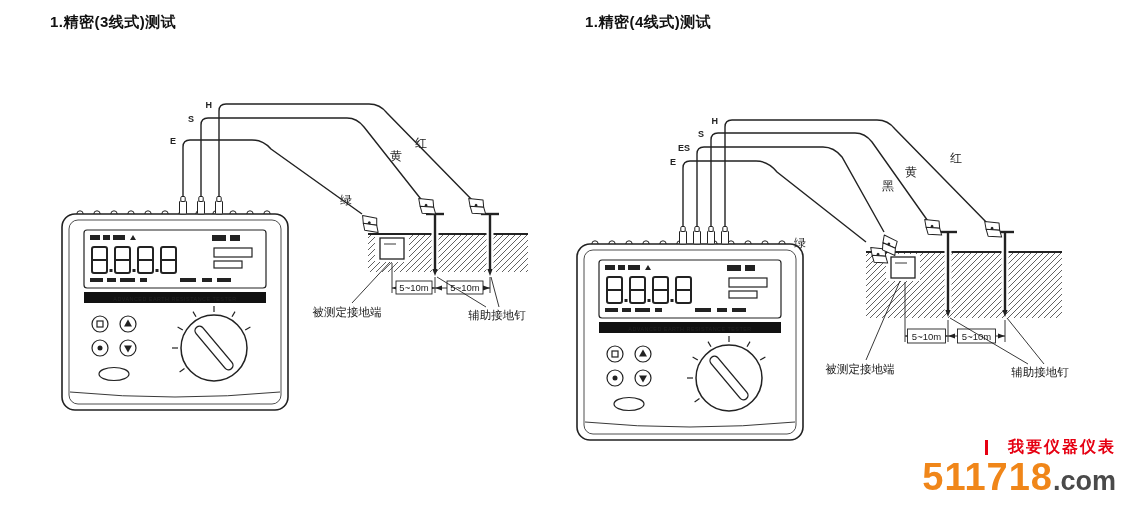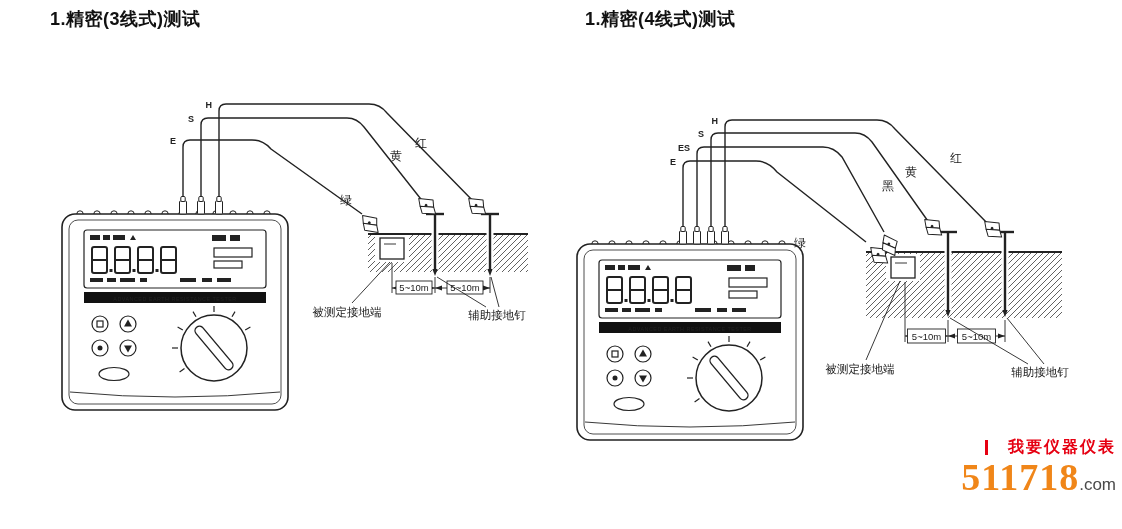--- a/index.html
+++ b/index.html
@@ -1,34 +1,34 @@
 <!DOCTYPE html>
 <html><head>
 <meta charset="utf-8">
 <style>
   html,body{margin:0;padding:0;background:#fff;font-family:"Liberation Sans","DejaVu Sans",sans-serif;}
   .canvas{position:relative;width:1122px;height:529px;background:#ffffff;overflow:hidden;}
-  .title{position:absolute;top:7px;font-size:18px;font-weight:bold;color:#111;letter-spacing:.5px;white-space:nowrap;}
+  .title{position:absolute;top:13px;font-size:15px;font-weight:bold;color:#111;letter-spacing:.5px;white-space:nowrap;}
   .title-left{left:50px;}
   .title-right{left:585px;}
   svg.diagram{position:absolute;left:0;top:0;}
   svg text{font-family:"Liberation Sans","DejaVu Sans",sans-serif;fill:#222;}
   .term{font-size:9px;font-weight:bold;}
   .cjk{font-size:12px;}
   .dim{font-size:9.5px;}
   .lead{font-size:11.5px;}
   .wire{fill:none;stroke:#222;stroke-width:1.4;}
   
   .watermark{position:absolute;right:6px;top:437px;text-align:right;}
   .wm-top{display:flex;align-items:center;justify-content:flex-end;gap:20px;height:20px;}
   .wm-bar{width:3px;height:15px;background:#e60012;}
   .wm-tagline{color:#e60012;font-size:16px;font-weight:bold;letter-spacing:2px;white-space:nowrap;}
   .wm-bottom{display:flex;align-items:baseline;justify-content:flex-end;margin-top:1px;}
-  .wm-number{color:#f08619;font-size:38px;font-weight:bold;letter-spacing:1px;line-height:1;font-family:Liberation Serif, serif;}
-  .wm-suffix{color:#4a4a4a;font-size:17px;font-weight:normal;line-height:1;}
+  .wm-number{color:#f08619;font-size:38px;font-weight:bold;letter-spacing:1px;line-height:1;}
+  .wm-suffix{color:#4a4a4a;font-size:27px;font-weight:bold;line-height:1;}
 </style>
 </head>
 <body>
 
 <div class="canvas">
 
   <div class="title title-left">1.精密(3线式)测试</div>
   <div class="title title-right">1.精密(4线式)测试</div>
 
   <svg class="diagram" width="1122" height="529" viewBox="0 0 1122 529">

